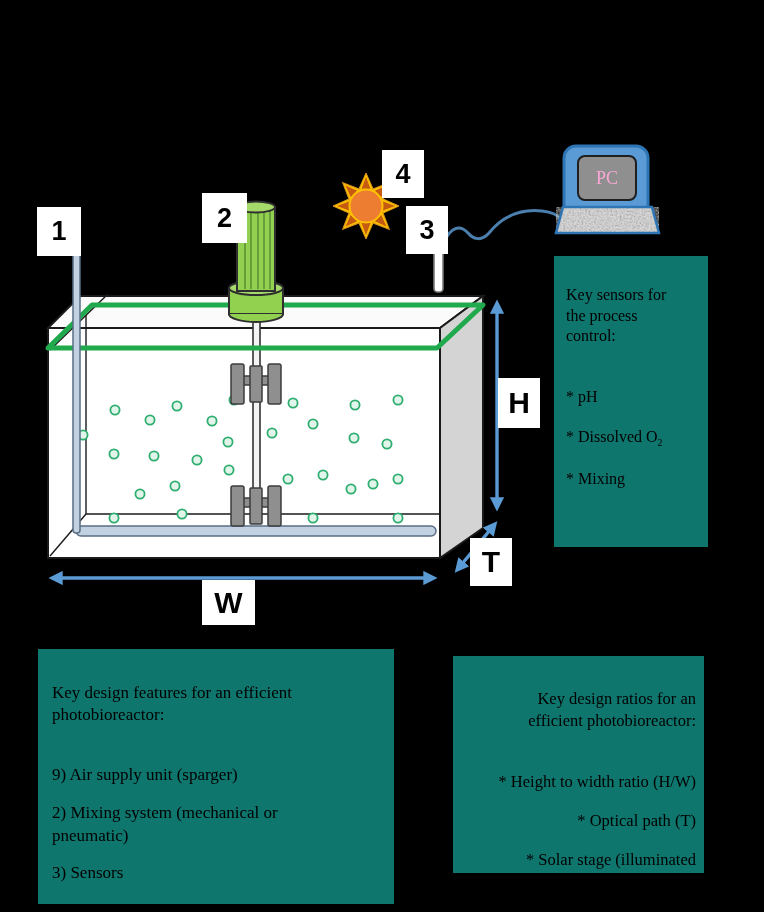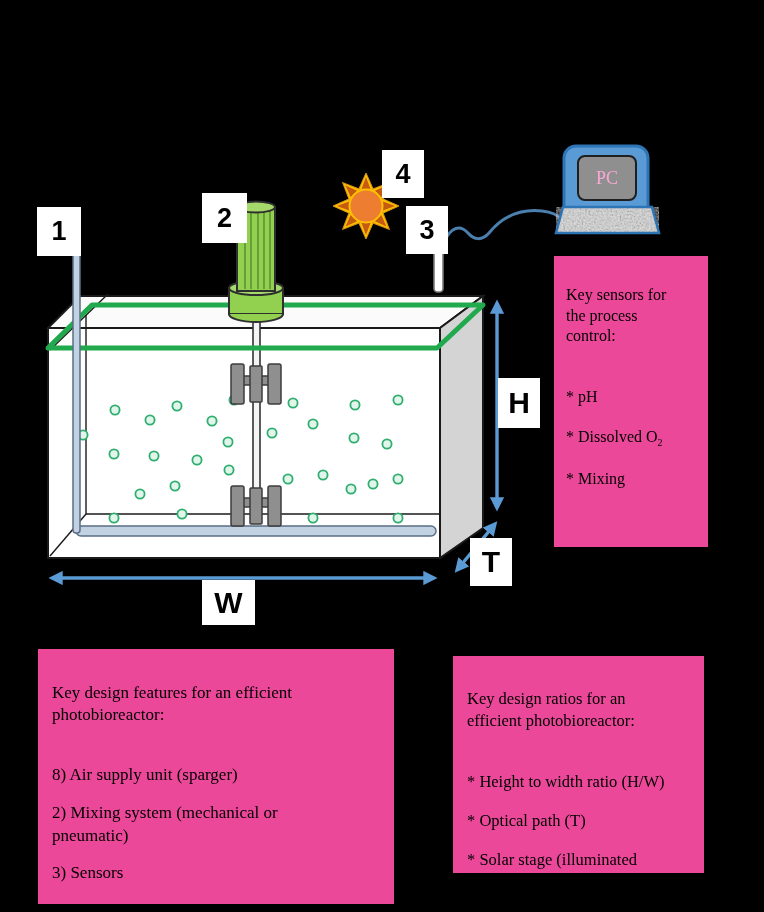--- a/index.html
+++ b/index.html
@@ -3,32 +3,32 @@
 <meta charset="utf-8">
 <style>
   html,body{margin:0;padding:0;background:#000;}
   #stage{position:relative;width:764px;height:912px;background:#000;overflow:hidden;
          font-family:"Liberation Serif",serif;}
   #diagram{position:absolute;left:0;top:0;}
   .bubble{fill:#e2f5ea;stroke:#2fae70;stroke-width:1.8;}
   .num-label{position:absolute;background:#ffffff;color:#000;
              font-family:"Liberation Sans",sans-serif;font-weight:bold;
              display:flex;align-items:center;justify-content:center;box-sizing:border-box;}
-  .text-box{position:absolute;background:#ec4899;border:1px solid #000;color:#000;
+  .text-box{position:absolute;background:#0f766e;border:1px solid #000;color:#000;
             box-sizing:border-box;overflow:hidden;white-space:pre-line;}
   .box-title{white-space:pre-line;}
   .box-item{white-space:pre-line;}
   #sensors-box{left:553px;top:255px;width:156px;height:293px;padding:8px 6px 0 12px;
                font-size:16px;line-height:1.3;}
   #sensors-box .box-item{margin-top:19px;}
   #features-box{left:37px;top:648px;width:358px;height:257px;padding:10px 10px 0 14px;
                 font-size:17px;line-height:1.33;}
   #features-box .box-item{margin-top:15px;}
   #ratios-box{left:452px;top:655px;width:253px;height:219px;padding:10px 8px 0 14px;
-              font-size:16.5px;line-height:1.33;}
+              font-size:16.5px;line-height:1.33;text-align:right;}
   #ratios-box .box-item{margin-top:17px;}
   sub{font-size:0.62em;}
   #label-1{left:37px;top:207px;width:44px;height:49px;font-size:27px;}
   #label-2{left:202px;top:193px;width:45px;height:50px;font-size:27px;}
   #label-3{left:406px;top:206px;width:42px;height:48px;font-size:27px;}
   #label-4{left:382px;top:150px;width:42px;height:48px;font-size:27px;}
   #label-H{left:498px;top:378px;width:42px;height:50px;font-size:30px;}
   #label-T{left:470px;top:538px;width:42px;height:48px;font-size:30px;}
   #label-W{left:202px;top:580px;width:53px;height:45px;font-size:30px;}
   #pc-label{position:absolute;left:578px;top:156px;width:58px;height:44px;
@@ -189,21 +189,21 @@
   <div class="text-box" id="sensors-box">
     <div class="box-title">Key sensors for
 the process
 control:</div>
     <div><div class="box-item">* pH</div><div class="box-item">* Dissolved O<sub>2</sub></div><div class="box-item">* Mixing</div></div>
   </div>
 
   <div class="text-box" id="features-box">
     <div class="box-title">Key design features for an efficient
 photobioreactor:</div>
-    <div><div class="box-item">8) Air supply unit (sparger)</div><div class="box-item">2) Mixing system (mechanical or
+    <div><div class="box-item">9) Air supply unit (sparger)</div><div class="box-item">2) Mixing system (mechanical or
 pneumatic)</div><div class="box-item">3) Sensors</div><div class="box-item">4) Illumination system (Sun or artificial
 (lamps, LED, optical fibers) systems)</div></div>
   </div>
 
   <div class="text-box" id="ratios-box">
     <div class="box-title">Key design ratios for an
 efficient photobioreactor:</div>
     <div><div class="box-item">* Height to width ratio (H/W)</div><div class="box-item">* Optical path (T)</div><div class="box-item">* Solar stage (illuminated
 area) to volume</div></div>
   </div>

